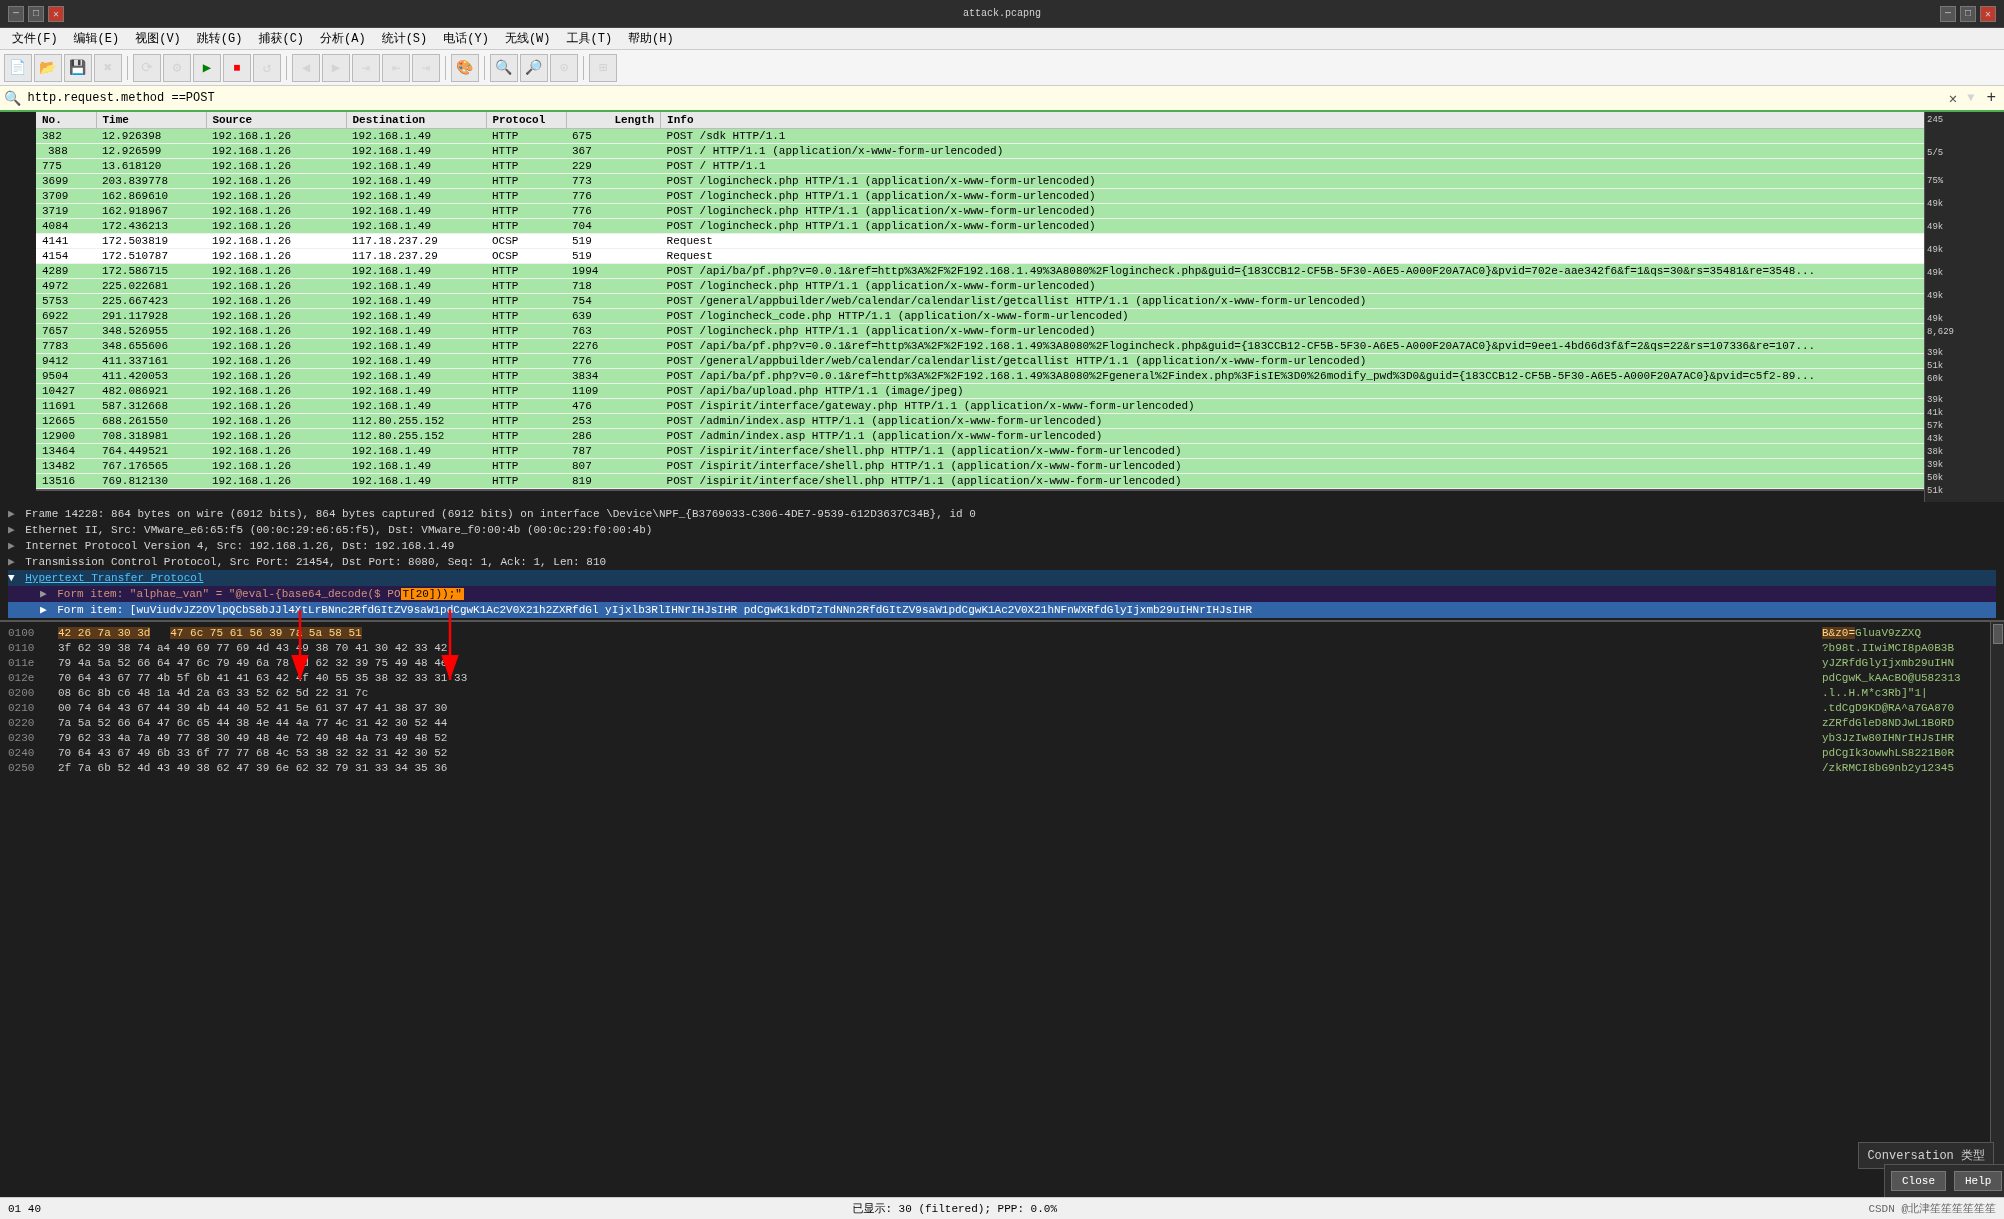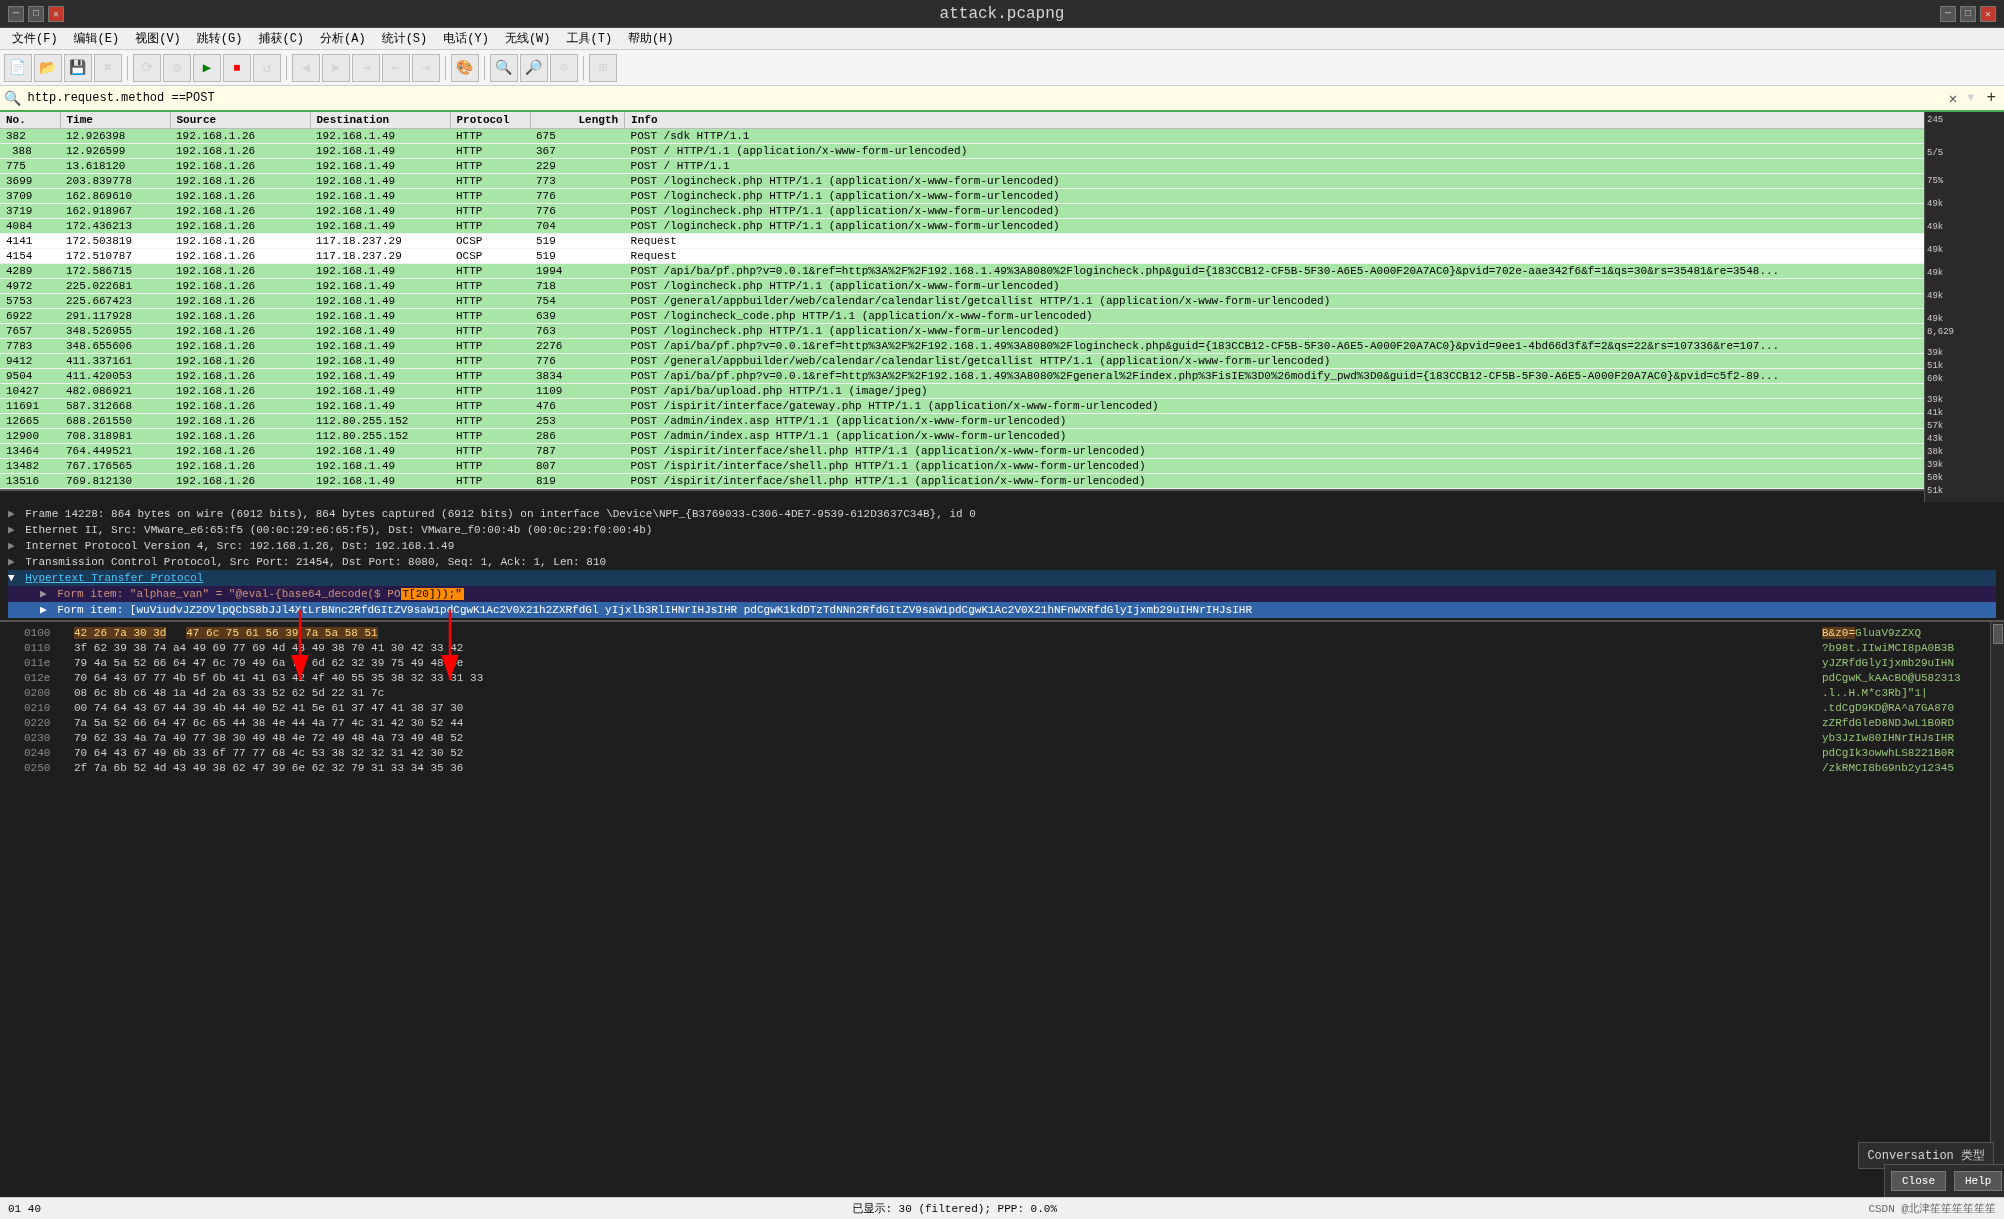--- a/index.html
+++ b/index.html
@@ -18,21 +18,21 @@
       background: #2d2d2d;
       height: 28px;
       display: flex;
       align-items: center;
       justify-content: space-between;
       padding: 0 8px;
       border-bottom: 1px solid #444;
     }
     .title-bar-text {
       color: #d4d4d4;
-      font-size: 16px;
+      font-size: 10px;
       flex: 1;
       text-align: center;
     }
     .title-btn {
       width: 16px; height: 16px;
       background: #555;
       border: 1px solid #777;
       color: #ccc;
       font-size: 10px;
       cursor: pointer;
@@ -184,21 +184,20 @@
       flex: 1;
       font-size: 11px;
       font-family: 'Courier New', monospace;
       padding: 4px 8px;
       overflow: hidden;
     }
     .hex-line {
       display: flex;
       line-height: 15px;
       color: #d4d4d4;
-      margin-left: 16px;
     }
     .hex-offset { color: #888; width: 50px; flex-shrink: 0; }
     .hex-bytes { color: #ccc; flex: 1; white-space: nowrap; }
     .hex-ascii { color: #98c379; width: 160px; flex-shrink: 0; white-space: nowrap; }
 
     
     .bottom-status {
       position: absolute;
       bottom: 0;
       left: 0;
@@ -221,20 +220,21 @@
       border: 1px solid #777;
       cursor: pointer;
       font-size: 11px;
       display: inline-block;
     }
 
     .packet-list-container {
       position: relative;
       flex: 0 0 390px;
       overflow: hidden;
+      margin-left: 36px;
     }
   </style>
 </head>
 <body>
 
 <div class="title-bar">
   <div style="width:60px; display:flex; gap:4px;">
     <div class="title-btn">─</div>
     <div class="title-btn">□</div>
     <div class="title-btn" style="background:#c0392b;">✕</div>

